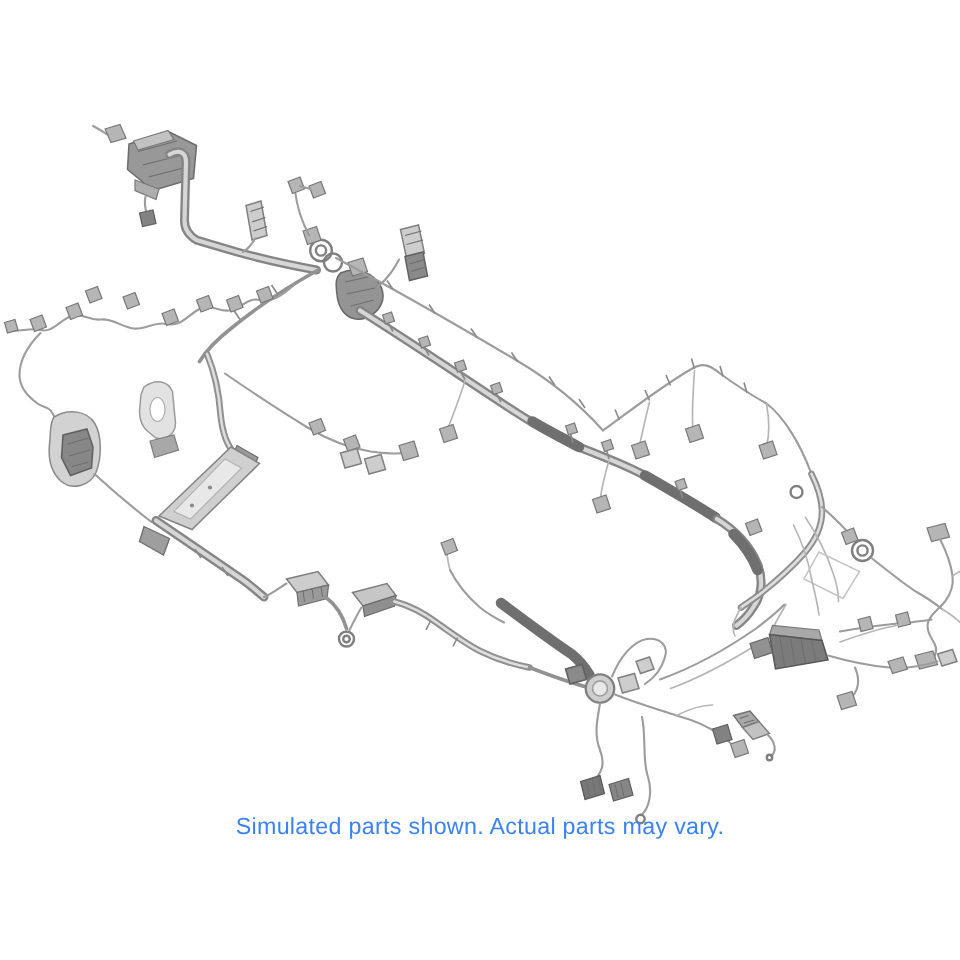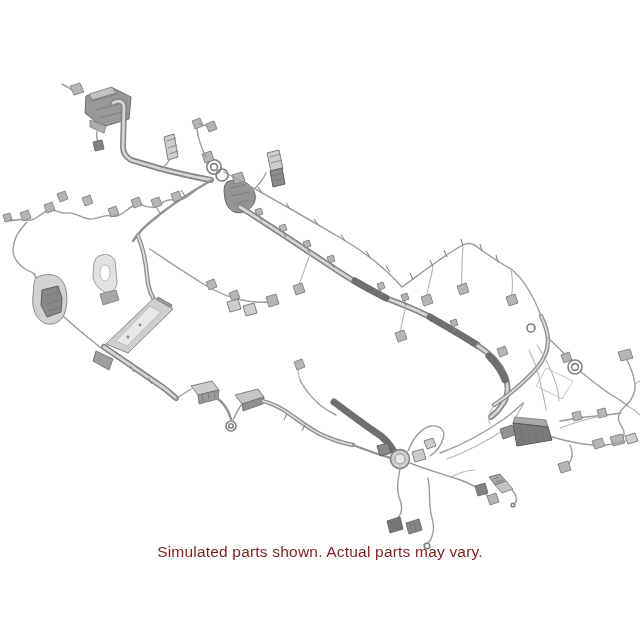--- a/index.html
+++ b/index.html
@@ -260,15 +260,15 @@
 
   <g>
     <path d="M489,477 L500,474 L506,481 L495,485 Z" fill="#a8a8a8" stroke="#6f6f6f" stroke-width="0.9"></path>
     <path d="M495,485 L506,481 L513,489 L502,493 Z" fill="#c2c2c2" stroke="#7c7c7c" stroke-width="0.9"></path>
     <path class="det" d="M493,479 L499,477 M496,482 L503,480"></path>
     <path class="w1" d="M512,490 C517,495 518,501 514,504"></path>
     <circle class="ring" cx="513" cy="505" r="1.8"></circle>
   </g>
 </svg>
 
-<div class="caption" style="color: #7f1d1d;">Simulated parts shown. Actual parts may vary.</div>
+<div class="caption" style="color: #3b82f6;">Simulated parts shown. Actual parts may vary.</div>
 
 </div>
 
 </body></html>

